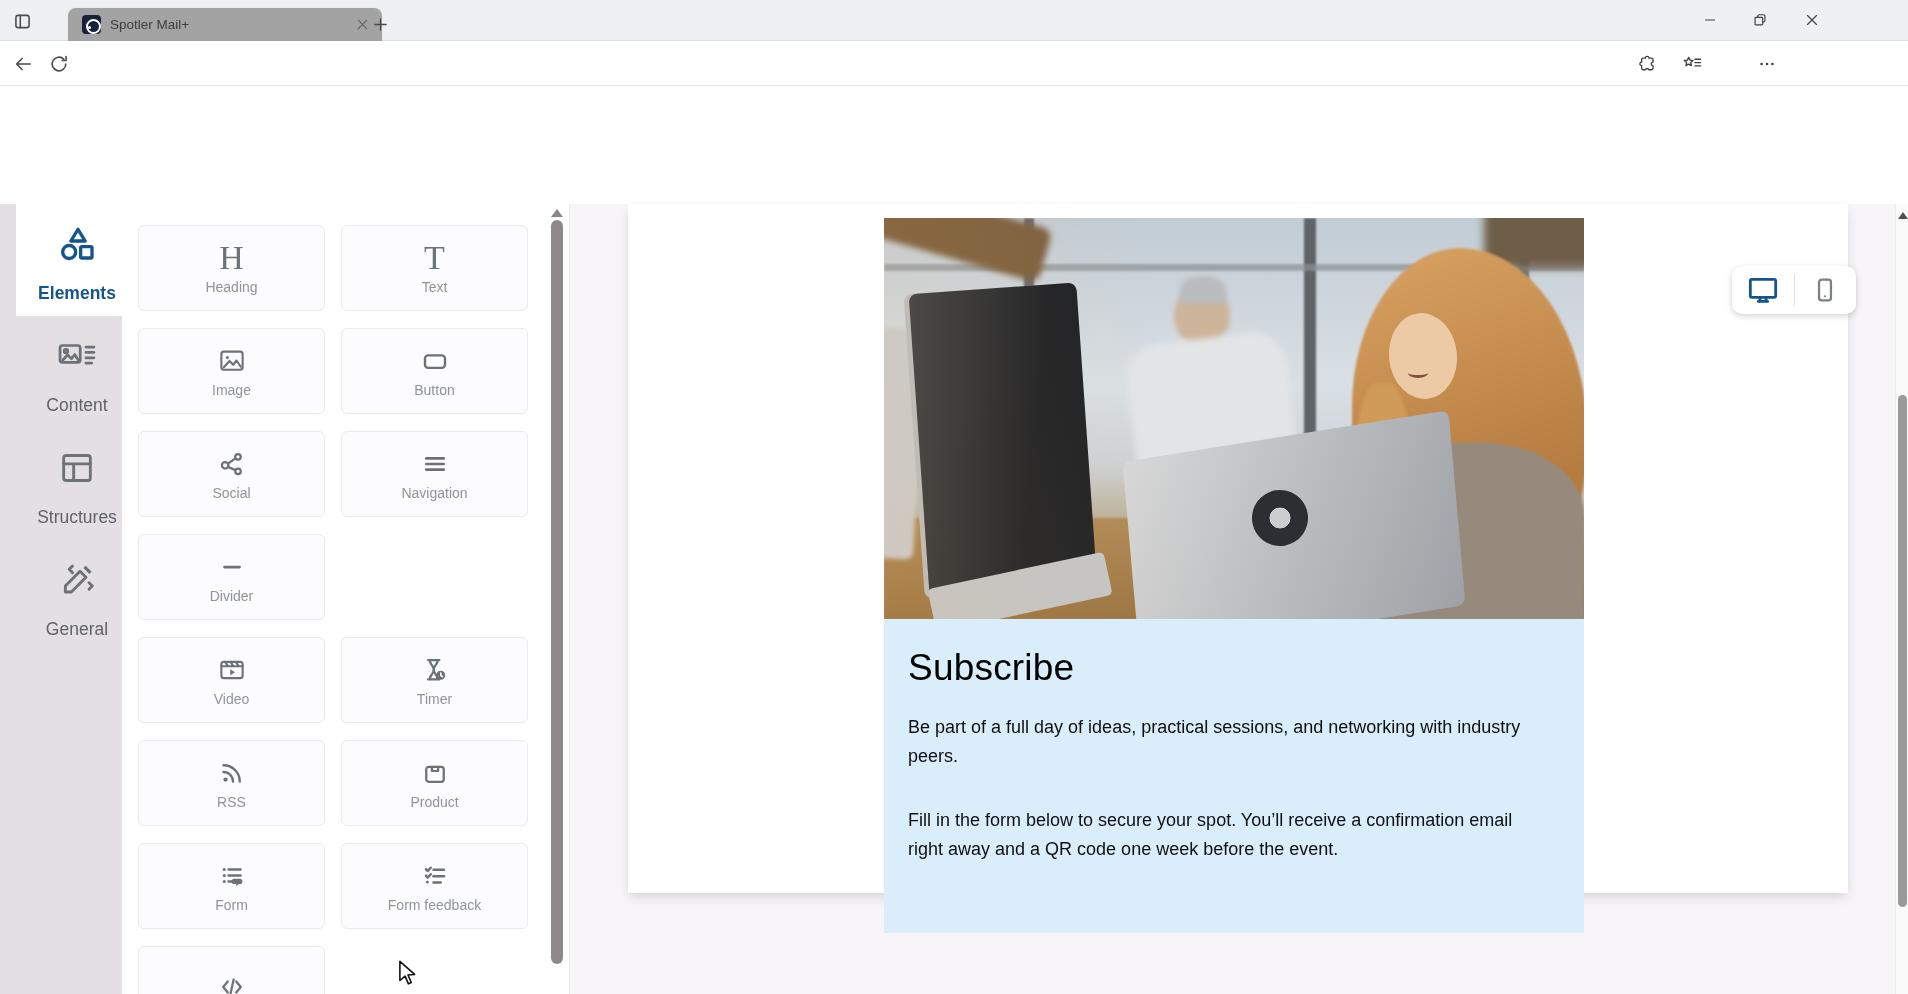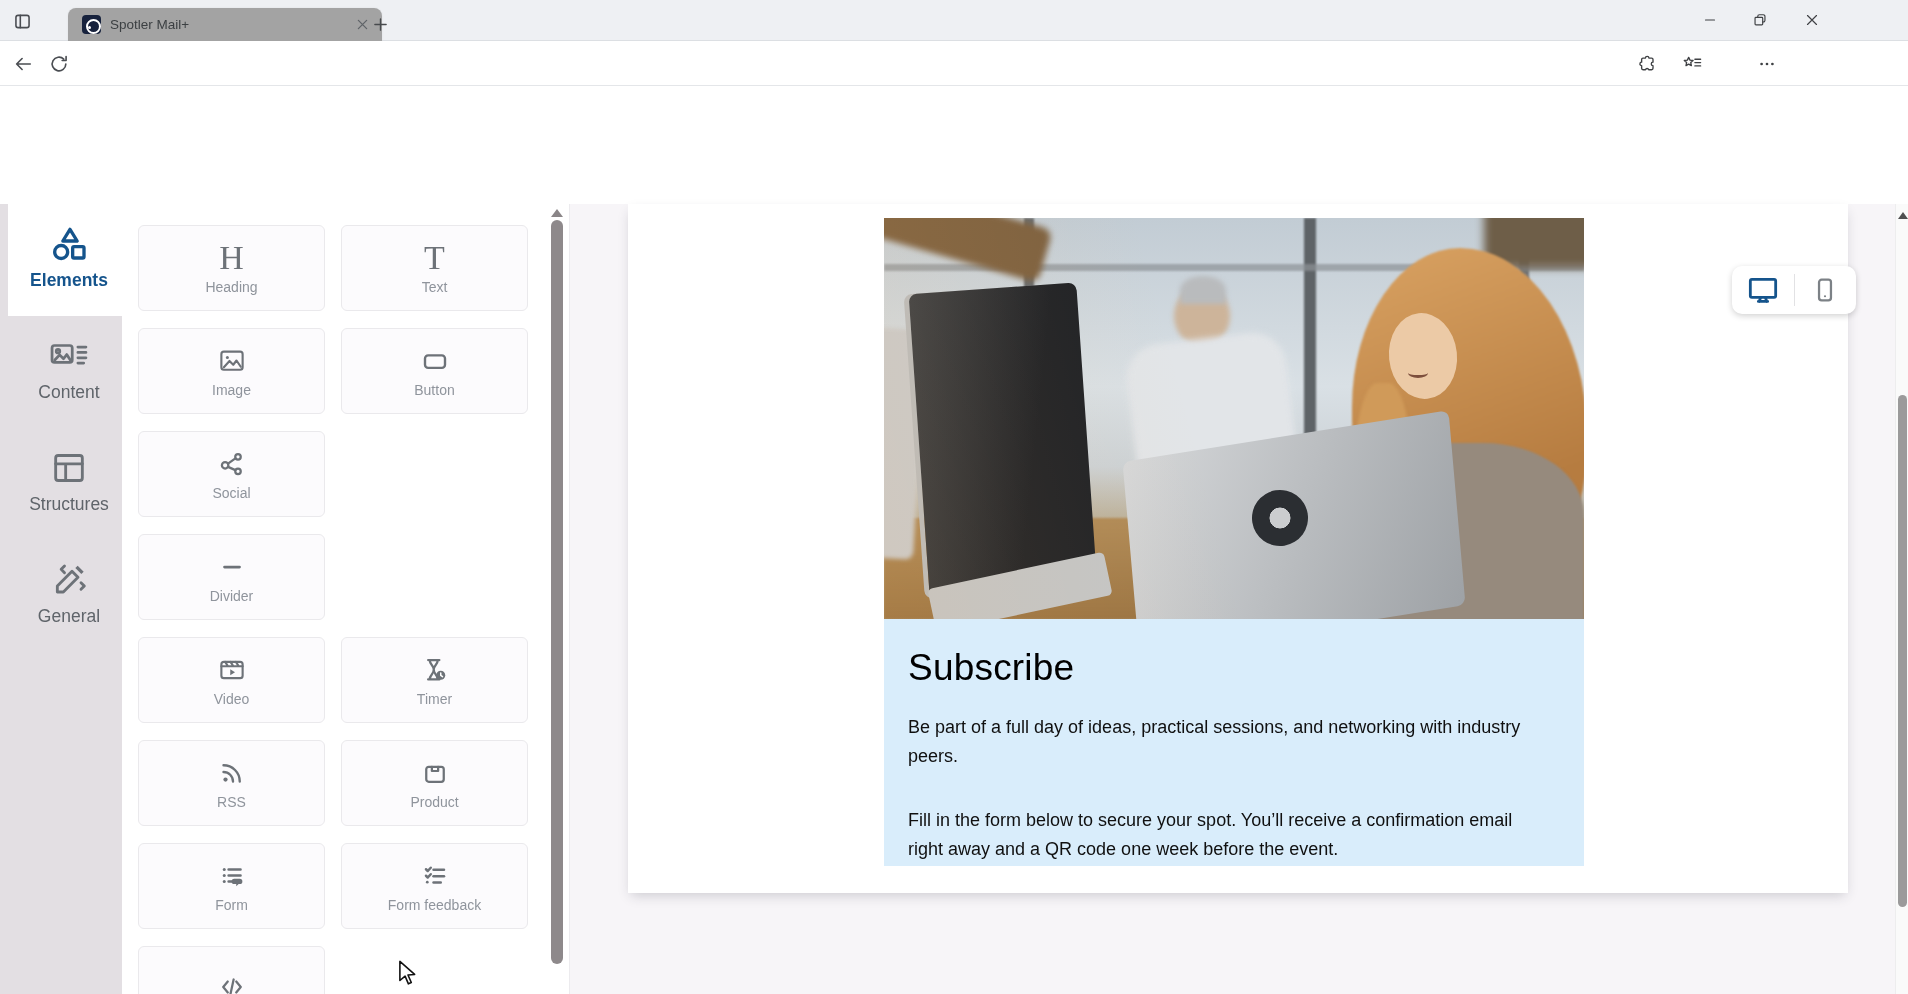--- a/index.html
+++ b/index.html
@@ -36,41 +36,41 @@
   .header { position:absolute; left:0; top:86px; width:1908px; height:118px; background:#fff; }
   .etitle { position:absolute; left:69px; top:129px; font-size:25px; color:#4b5056; font-weight:700; letter-spacing:.2px; }
   .etitle .it { font-style:italic; margin-left:8px; }
   .toolbar { position:absolute; left:744px; top:134px; display:flex; gap:19px; align-items:center; }
   .tbtn { width:32px; height:32px; border:none; background:transparent; display:flex; align-items:center; justify-content:center; border-radius:5px; }
   .closeeditor { position:absolute; left:1687px; top:127px; height:42px; padding:0 22px; border:none; border-radius:21px; background:#45494e; color:#fff; font-size:16.5px; display:flex; align-items:center; gap:9px; font-family:"Liberation Sans",sans-serif; }
   .closeeditor .x { font-size:15px; line-height:1; }
 
   
   .rail { position:absolute; left:0; top:204px; width:122px; height:790px; background:#e3dfe3; }
-  .railtab { position:absolute; left:8px; width:122px; height:112px; display:flex; flex-direction:column; align-items:center; padding-top:20px; gap:6px; cursor:default; }
+  .railtab { position:absolute; left:16px; width:122px; height:112px; display:flex; flex-direction:column; align-items:center; padding-top:20px; gap:19px; cursor:default; }
   .railtab.active { background:#fff; }
   .raillabel { font-size:17.5px; color:#5f646a; }
   .railtab.active .raillabel { color:#15548c; font-weight:700; }
 
   
   .panel { position:absolute; left:122px; top:204px; width:448px; height:790px; background:#fff; border-right:1px solid #ecebee; }
   .el-card { position:absolute; width:187px; height:86px; background:#fcfbfd; border:1px solid #eae9ec; border-radius:6px; display:flex; flex-direction:column; align-items:center; justify-content:center; gap:5px; }
   .el-ic { height:32px; display:flex; align-items:center; justify-content:center; }
   .serifglyph { font-family:"Liberation Serif",serif; font-size:34px; line-height:30px; color:#6d7278; }
   .el-label { font-size:14px; color:#8f949c; white-space:nowrap; }
   .pscroll { position:absolute; left:427px; top:0; width:16px; height:790px; }
   .parrow { position:absolute; left:2px; top:5px; width:0; height:0; border-left:6px solid transparent; border-right:6px solid transparent; border-bottom:8px solid #8a8587; }
   .pthumb { position:absolute; left:2px; top:16px; width:12px; height:744px; border-radius:6px; background:#8e898b; }
 
   
   .workspace { position:absolute; left:570px; top:204px; width:1325px; height:790px; background:#f7f5f8; }
   .canvas { position:absolute; left:58px; top:0; width:1220px; height:689px; background:#fff; box-shadow:0 5px 12px -3px rgba(40,40,60,.22); }
   .photo { position:absolute; left:256px; top:14px; width:700px; height:401px; overflow:hidden; background:linear-gradient(180deg,#c2ccd4 0%,#d9e0e5 42%,#ccd2d6 62%,#b5a586 80%,#a3885f 100%); }
   .photo > div { position:absolute; }
-  .bluebox { position:absolute; left:256px; top:415px; width:700px; height:247px; background:#d9edfb; padding:28px 40px 0 24px; font-family:"Liberation Sans",sans-serif; }
+  .bluebox { position:absolute; left:256px; top:415px; width:700px; height:314px; background:#d9edfb; padding:28px 40px 0 24px; font-family:"Liberation Sans",sans-serif; }
   .bluebox h1 { font-size:37px; font-weight:400; color:#000; letter-spacing:.2px; }
   .bluebox p { font-size:18px; line-height:29px; color:#101010; max-width:620px; margin-top:24px; }
   .bluebox p + p { margin-top:35px; }
 
   .devtoggle { position:absolute; left:1732px; top:266px; width:124px; height:48px; background:#fff; border-radius:10px; box-shadow:0 2px 6px rgba(0,0,0,.18); display:flex; align-items:center; }
   .devbtn { flex:1; height:100%; border:none; background:transparent; display:flex; align-items:center; justify-content:center; }
   .devdiv { width:1px; height:32px; background:#e2e2e4; }
 
   
   .rscroll { position:absolute; left:1895px; top:204px; width:13px; height:790px; background:#fafafa; border-left:1px solid #ededee; }
@@ -316,20 +316,28 @@
     <div class="el-card" style="left:16px;top:227px">
       <span class="el-ic">
           <svg class="ico" width="32" height="30" viewBox="0 0 24 24" stroke-width="1.8">
             <circle cx="6.5" cy="13" r="2.6"></circle>
             <circle cx="16.8" cy="6.2" r="2.2"></circle>
             <circle cx="16.8" cy="17.8" r="2.2"></circle>
             <path d="M8.8 11.7l5.9-4.2M8.8 14.3l5.9 2.6"></path>
           </svg>
         </span>
       <span class="el-label">Social</span>
+    </div>
+    <div class="el-card" style="left:219px;top:227px">
+      <span class="el-ic">
+          <svg class="ico" width="32" height="30" viewBox="0 0 24 24" stroke-width="2.1">
+            <path d="M5 7.5h14M5 12h14M5 16.5h14"></path>
+          </svg>
+        </span>
+      <span class="el-label">Navigation</span>
     </div>
     <div class="el-card" style="left:16px;top:330px">
       <span class="el-ic">
           <svg class="ico" width="32" height="30" viewBox="0 0 24 24" stroke-width="2.2">
             <path d="M6 12h12"></path>
           </svg>
         </span>
       <span class="el-label">Divider</span>
     </div>
     <div class="el-card" style="left:16px;top:433px">

